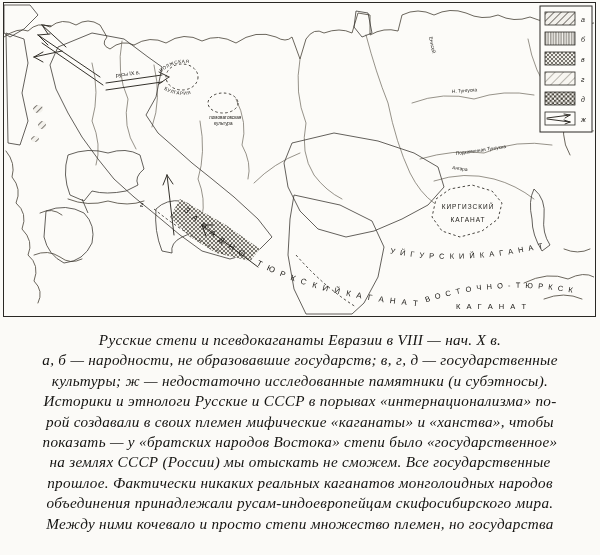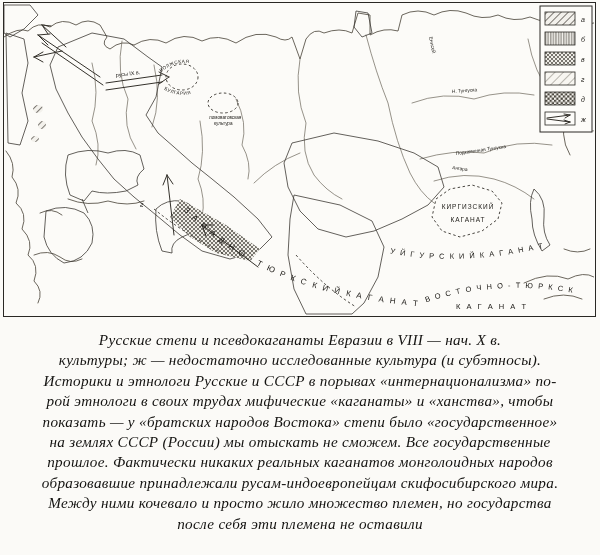--- a/index.html
+++ b/index.html
@@ -207,24 +207,24 @@
           <rect x="541" y="109" width="30" height="13" fill="#fdfcf9" stroke="#2a2824" stroke-width="0.8"></rect>
           <path class="arrow" stroke-width="0.8" d="M543,115 L566,112 M566,112 L560,111 M566,112 L561,115 M543,116 L566,119 M566,119 L560,117 M566,119 L561,121"></path>
           <text class="maplabel" font-size="7" font-style="italic" x="577" y="119">ж</text>
         </g>
       </g>
     </svg>
   </div>
 
   <div class="caption">
     <div class="line">Русские степи и псевдокаганаты Евразии в VIII — нач. X в.</div>
-    <div class="line">культуры; ж — недостаточно исследованные культура (и субэтносы).</div>
+    <div class="line">а, б — народности, не образовавшие государств; в, г, д — государственные</div>
+    <div class="line">культуры; ж — недостаточно исследованные памятники (и субэтносы).</div>
     <div class="line">Историки и этнологи Русские и СССР в порывах «интернационализма» по-</div>
-    <div class="line">рой этнологи в своих трудах мифические «каганаты» и «ханства», чтобы</div>
+    <div class="line">рой создавали в своих племен мифические «каганаты» и «ханства», чтобы</div>
     <div class="line">показать — у «братских народов Востока» степи было «государственное»</div>
     <div class="line">на землях СССР (России) мы отыскать не сможем. Все государственные</div>
     <div class="line">прошлое. Фактически никаких реальных каганатов монголоидных народов</div>
-    <div class="line">образовавшие принадлежали русам-индоевропейцам скифосибирского мира.</div>
-    <div class="line">Между ними кочевало и просто жило множество племен, но государства</div>
-    <div class="line">после себя эти племена не оставили</div>
+    <div class="line">объединения принадлежали русам-индоевропейцам скифосибирского мира.</div>
+    <div class="line">Между ними кочевало и просто степи множество племен, но государства</div>
   </div>
 
 </div>
 
 </body></html>

